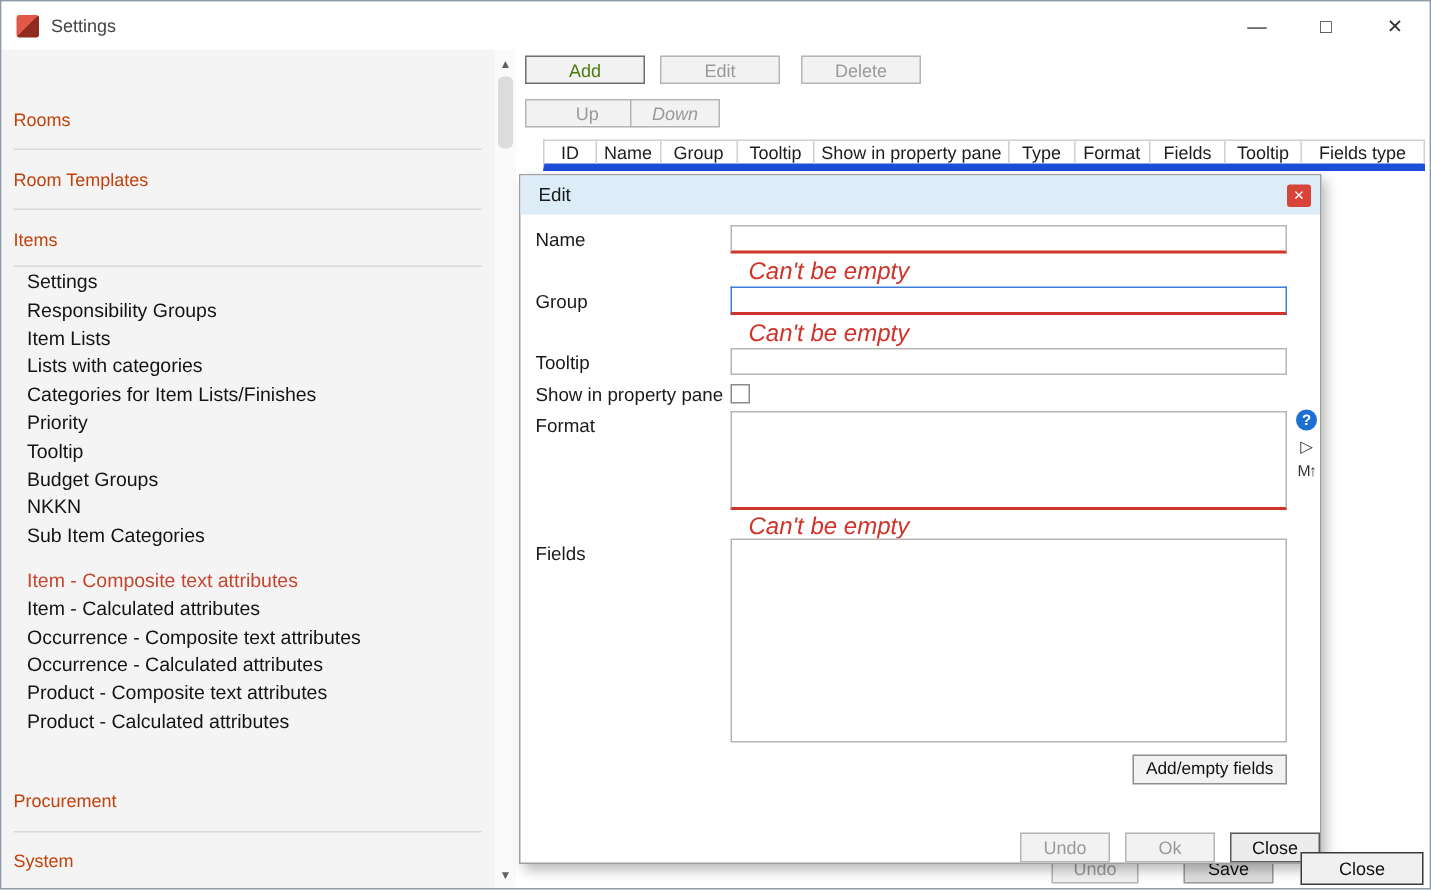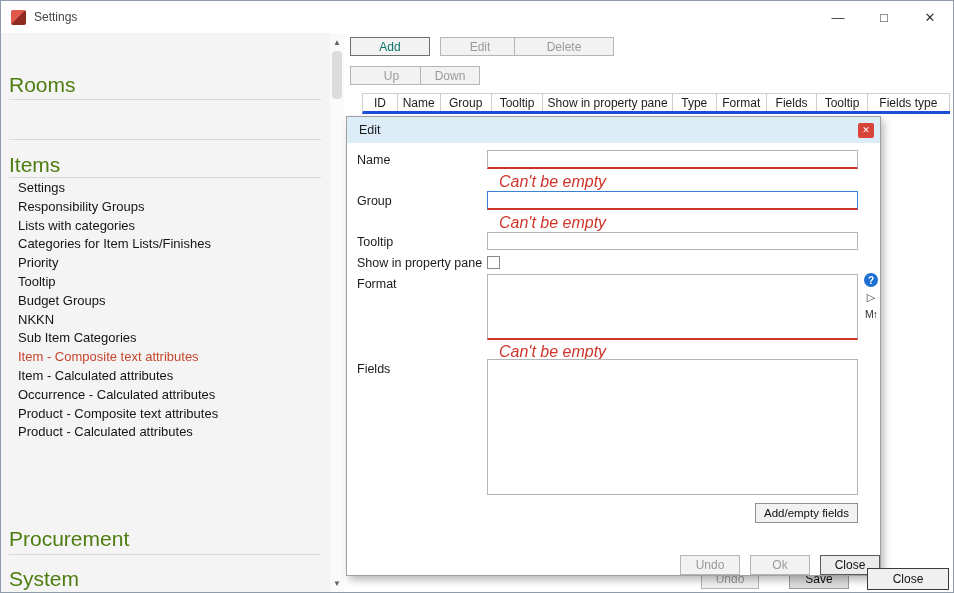--- a/index.html
+++ b/index.html
@@ -17,40 +17,40 @@
 
   
   .titlebar{position:absolute;left:0;top:0;right:0;height:32px;display:flex;align-items:center;background:#ffffff;}
   .app-icon{width:15px;height:15px;margin-left:10px;background:linear-gradient(135deg,#e0584a 0 50%,#8f2b20 50% 100%);border-radius:2px;}
   .title-text{margin-left:8px;font-size:12px;color:#444;}
   .win-controls{margin-left:auto;display:flex;height:32px;}
   .win-btn{width:46px;height:32px;display:flex;align-items:center;justify-content:center;font-size:13px;color:#333;cursor:default;}
 
   
   .sidebar{position:absolute;left:0;top:32px;width:329px;bottom:0;background:#f4f4f4;}
-  .section-header{position:absolute;left:8px;font-size:21px;color:#4d7c0f;white-space:nowrap;}
+  .section-header{position:absolute;left:8px;font-size:12px;color:#c2410c;white-space:nowrap;}
   .divider{position:absolute;left:8px;width:312px;height:1px;background:#d9d9d9;}
   .nav-list{position:absolute;left:0;top:146px;width:100%;}
   .nav-item{height:18.8px;line-height:18.8px;padding-left:17px;font-size:13px;color:#141414;white-space:nowrap;cursor:default;}
-  .nav-item.selected{color:var(--accent-selected);}
+  .nav-item.selected{color:var(--accent-selected);margin-top:11px;}
 
   
   .scrollbar{position:absolute;left:329px;top:32px;width:14px;bottom:0;background:#fafafa;}
   .scroll-arrow{position:absolute;left:0;width:14px;height:14px;font-size:8px;color:#616161;display:flex;align-items:center;justify-content:center;}
   .scroll-up{top:2px;}
   .scroll-down{bottom:2px;}
   .scroll-thumb{position:absolute;left:2px;top:18px;width:10px;height:48px;background:#dcdcdc;border-radius:4px;}
 
   
   .main{position:absolute;left:343px;top:32px;right:0;bottom:0;background:#ffffff;}
 
   .btn{position:absolute;height:19px;background:var(--btn-bg);border:1px solid var(--border-light);font-size:12px;color:#9a9a9a;display:flex;align-items:center;justify-content:center;font-family:"Liberation Sans",sans-serif;cursor:default;}
-  .btn.primary{border-color:#6f6f6f;color:#0f766e;text-align:right;}
-
-  .table-header{position:absolute;left:18px;top:60px;right:3px;height:21px;display:flex;border-top:1px solid #cfcfcf;border-bottom:3px solid #1d4ed8;border-left:1px solid #cfcfcf;}
+  .btn.primary{border-color:#6f6f6f;color:#4d7c0f;text-align:right;}
+
+  .table-header{position:absolute;left:18px;top:60px;right:3px;height:21px;display:flex;border-top:1px solid #cfcfcf;border-bottom:5px solid #1d4ed8;border-left:1px solid #cfcfcf;}
   .th{height:100%;display:flex;align-items:center;justify-content:center;font-size:12px;color:#1d1d1d;border-right:1px solid #cfcfcf;white-space:nowrap;overflow:hidden;}
   .th.fill{flex:1;border-right:none;}
 
   
   .modal{position:absolute;left:345px;top:115px;width:535px;height:460px;background:#fff;border:1px solid #a0a0a0;box-shadow:3px 4px 8px rgba(0,0,0,.28);z-index:40;}
   .modal-header{position:absolute;left:0;top:0;right:0;height:26px;background:var(--modal-header);display:flex;align-items:center;padding:0 6px 0 12px;}
   .modal-title{font-size:12.5px;color:#1a1a1a;}
   .modal-close{margin-left:auto;width:16px;height:15px;background:var(--close-btn);color:#fff;font-size:9px;display:flex;align-items:center;justify-content:center;border-radius:2px;cursor:default;}
 
   .dlg-label{position:absolute;left:10px;font-size:12.5px;color:#1a1a1a;white-space:nowrap;}
@@ -90,37 +90,40 @@
       <div class="win-btn">—</div>
       <div class="win-btn">□</div>
       <div class="win-btn">✕</div>
     </div>
   </div>
 
   <div class="sidebar">
     <div class="section-header" style="top:40px">Rooms</div>
     <div class="divider" style="top:66px"></div>
 
+    <div class="section-header" style="top:80px">Room Templates</div>
     <div class="divider" style="top:106px"></div>
 
     <div class="section-header" style="top:120px">Items</div>
     <div class="divider" style="top:144px"></div>
 
     <div class="nav-list">
       <div class="nav-item">Settings</div>
       <div class="nav-item">Responsibility Groups</div>
+      <div class="nav-item">Item Lists</div>
       <div class="nav-item">Lists with categories</div>
       <div class="nav-item">Categories for Item Lists/Finishes</div>
       <div class="nav-item">Priority</div>
       <div class="nav-item">Tooltip</div>
       <div class="nav-item">Budget Groups</div>
       <div class="nav-item">NKKN</div>
       <div class="nav-item">Sub Item Categories</div>
       <div class="nav-item selected">Item - Composite text attributes</div>
       <div class="nav-item">Item - Calculated attributes</div>
+      <div class="nav-item">Occurrence - Composite text attributes</div>
       <div class="nav-item">Occurrence - Calculated attributes</div>
       <div class="nav-item">Product - Composite text attributes</div>
       <div class="nav-item">Product - Calculated attributes</div>
     </div>
 
     <div class="section-header" style="top:494px">Procurement</div>
     <div class="divider" style="top:521px"></div>
 
     <div class="section-header" style="top:534px">System</div>
 
@@ -128,23 +131,23 @@
 
   <div class="scrollbar">
     <div class="scroll-arrow scroll-up">▲</div>
     <div class="scroll-thumb"></div>
     <div class="scroll-arrow scroll-down">▼</div>
   </div>
 
   <div class="main">
     <div class="btn primary" style="left:6px;top:4px;width:80px;">Add</div>
     <div class="btn" style="left:96px;top:4px;width:80px;">Edit</div>
-    <div class="btn" style="left:170px;top:4px;width:100px;">Delete</div>
+    <div class="btn" style="left:190px;top:4px;width:80px;">Delete</div>
     <div class="btn" style="left:6px;top:33px;width:83px;">Up</div>
-    <div class="btn" style="left:76px;top:33px;width:60px;">Down</div>
+    <div class="btn" style="left:76px;top:33px;width:60px;font-style:italic;">Down</div>
 
     <div class="table-header">
       <div class="th" style="width:36px">ID</div>
       <div class="th" style="width:44px">Name</div>
       <div class="th" style="width:53px">Group</div>
       <div class="th" style="width:53px">Tooltip</div>
       <div class="th" style="width:134px">Show in property pane</div>
       <div class="th" style="width:45px">Type</div>
       <div class="th" style="width:52px">Format</div>
       <div class="th" style="width:52px">Fields</div>

